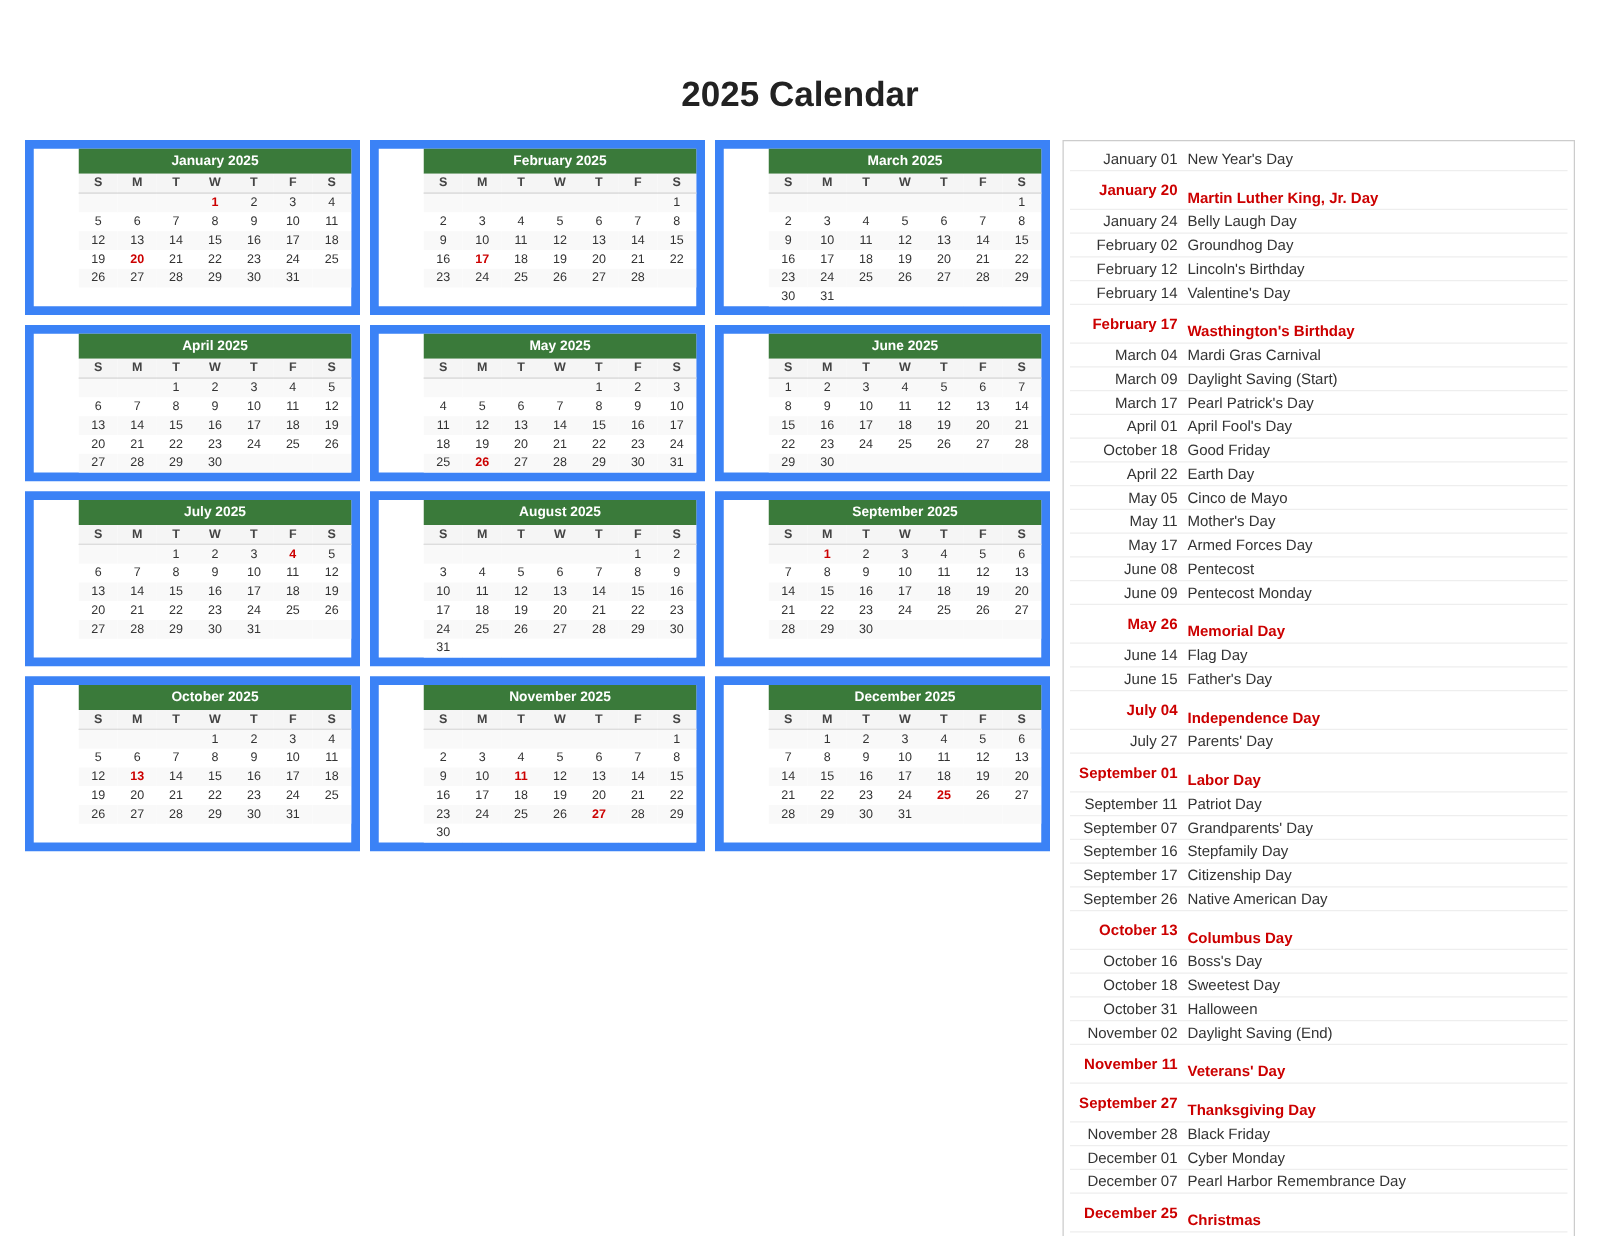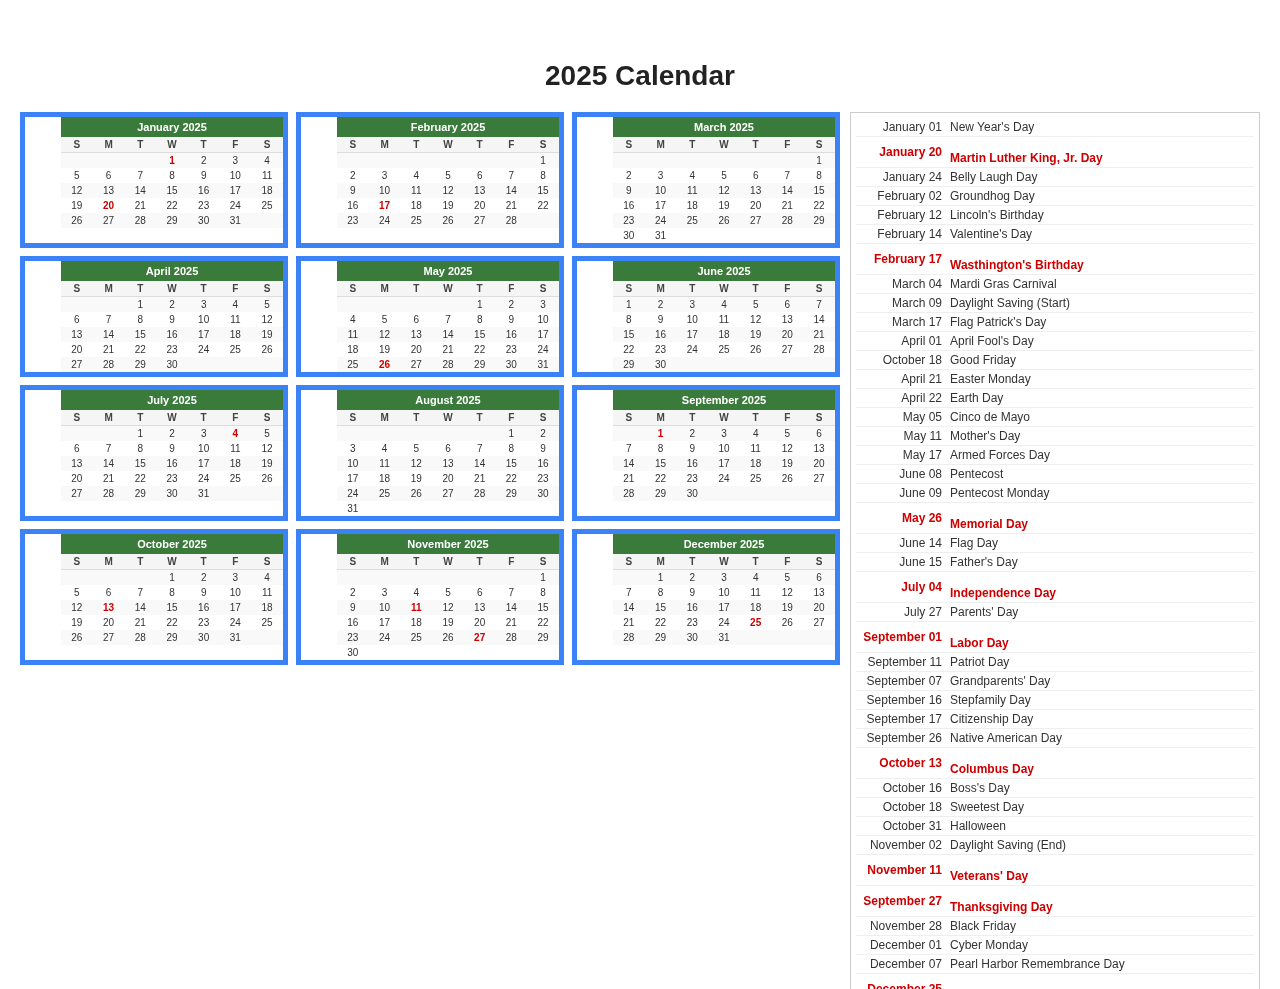--- a/index.html
+++ b/index.html
@@ -2,21 +2,21 @@
 <html><head>
   <meta charset="utf-8">
   <style>
     * { box-sizing: border-box; margin: 0; padding: 0; }
     body { font-family: Arial, sans-serif; background: #fff; color: #333; font-size: 12px; padding: 20px; }
     h1 { text-align: center; font-size: 28px; font-weight: bold; margin-bottom: 20px; color: #222; margin-top: 40px; }
     .main-layout { display: flex; gap: 10px; }
     .calendars-section { flex: 0 0 auto; width: 820px; }
     .holidays-section { flex: 1; border: 1px solid #ccc; padding: 5px; }
     .calendar-grid { display: grid; grid-template-columns: repeat(3, 1fr); gap: 8px; }
-    .month-calendar { border: 5px solid #3b82f6; padding-left: 36px; }
+    .month-calendar { border: 7px solid #3b82f6; padding-left: 36px; }
     .month-header { background: #3a7a3a; color: #fff; text-align: center; padding: 4px; font-weight: bold; font-size: 11px; }
     .cal-table { width: 100%; border-collapse: collapse; }
     .cal-table th { text-align: center; padding: 2px 1px; font-size: 10px; color: #444; border-bottom: 1px solid #ddd; background: #f5f5f5; }
     .cal-table td { text-align: center; padding: 2px 1px; font-size: 10px; border: none; width: 14.28%; }
     .cal-table td.red { color: #cc0000; font-weight: bold; }
     .cal-table tr:nth-child(odd) td { background: #f9f9f9; }
     .cal-table tr:nth-child(even) td { background: #fff; }
     .holiday-row { display: flex; padding: 2px 4px; border-bottom: 1px solid #eee; font-size: 12px; align-items: center; }
     .holiday-date { min-width: 90px; text-align: right; padding-right: 8px; color: #333; }
     .holiday-date.red { color: #cc0000; font-weight: bold; }
@@ -849,33 +849,29 @@
       <div class="holiday-row">
         <span class="holiday-date">March 04</span>
         <span class="holiday-name">Mardi Gras Carnival</span>
       </div>
       <div class="holiday-row">
         <span class="holiday-date">March 09</span>
         <span class="holiday-name">Daylight Saving (Start)</span>
       </div>
       <div class="holiday-row">
         <span class="holiday-date">March 17</span>
-        <span class="holiday-name">Flag Patrick's Day</span>
+        <span class="holiday-name">Pearl Patrick's Day</span>
       </div>
       <div class="holiday-row">
         <span class="holiday-date">April 01</span>
         <span class="holiday-name">April Fool's Day</span>
       </div>
       <div class="holiday-row">
         <span class="holiday-date">October 18</span>
         <span class="holiday-name">Good Friday</span>
-      </div>
-      <div class="holiday-row">
-        <span class="holiday-date">April 21</span>
-        <span class="holiday-name">Easter Monday</span>
       </div>
       <div class="holiday-row">
         <span class="holiday-date">April 22</span>
         <span class="holiday-name">Earth Day</span>
       </div>
       <div class="holiday-row">
         <span class="holiday-date">May 05</span>
         <span class="holiday-name">Cinco de Mayo</span>
       </div>
       <div class="holiday-row">

